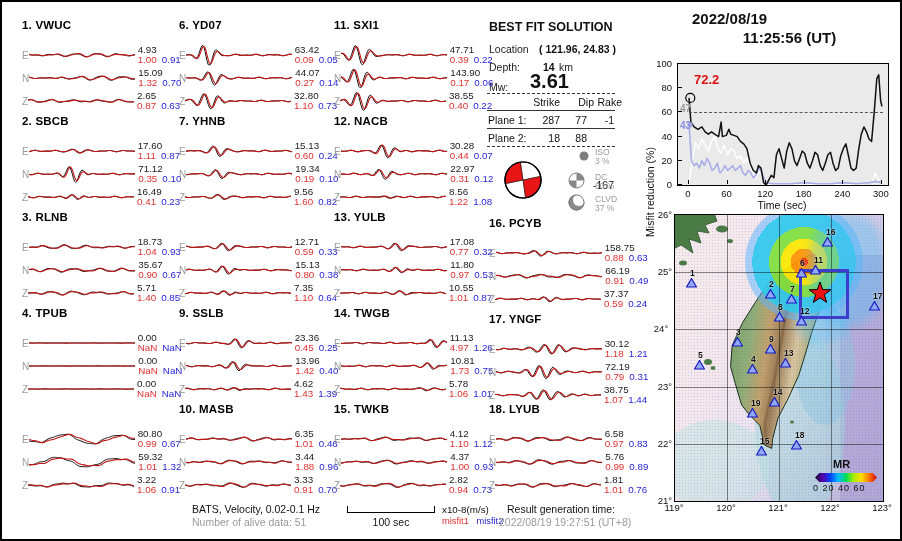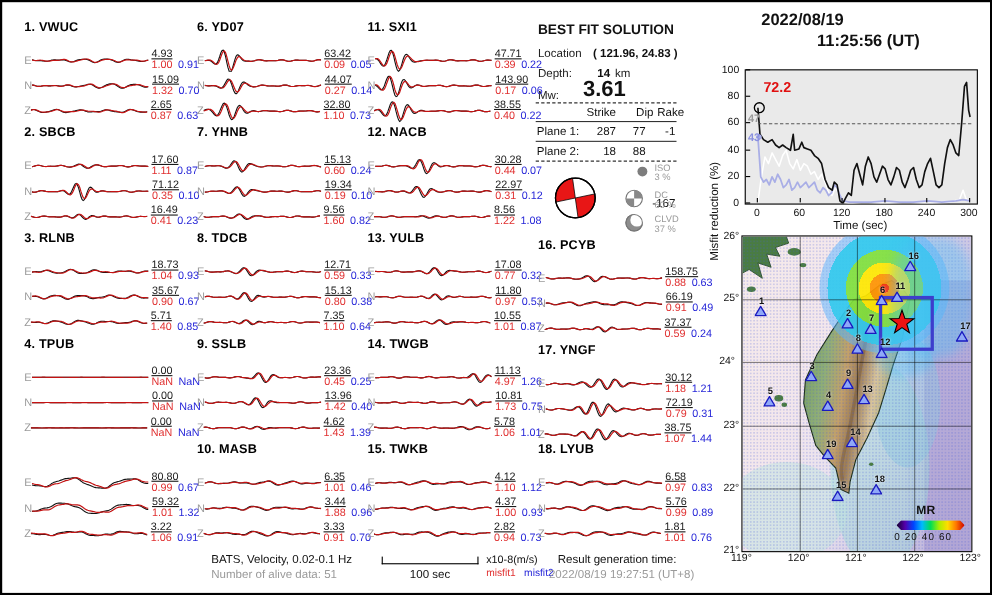--- a/index.html
+++ b/index.html
@@ -6,21 +6,21 @@
   #page{position:relative;width:902px;height:541px;background:#fff;border:2px solid #000;
         box-sizing:border-box;font-family:"Liberation Sans",sans-serif;overflow:hidden;color:#111;}
   .abs{position:absolute;}
   
   .stn{position:absolute;width:156px;height:96px;}
   .stn-h{font-size:11.5px;font-weight:bold;color:#000;padding-top:5px;letter-spacing:.2px;}
   .chrow{position:absolute;left:0;height:22px;width:156px;display:flex;align-items:center;}
   .chlab{width:14px;font-size:10px;color:#9a9a9a;}
   .wave{width:106px;height:22px;flex:0 0 106px;}
   .nums{margin-left:3px;font-size:9.8px;line-height:10.5px;white-space:nowrap;}
-  .amp{color:#1a1a1a;text-decoration:underline;}
+  .amp{color:#1a1a1a;}
   .m1{color:#e03030;}
   .m2{color:#2626d8;margin-left:5px;}
   
   .bf-title{font-size:12.5px;font-weight:bold;}
   .bf-lab{font-size:10.5px;color:#222;}
   .bf-val{font-size:10.5px;font-weight:bold;}
   .hline{position:absolute;border-top:1px solid #333;width:128px;left:485px;}
   .hline.dash{border-top:1px dashed #333;}
   .tcell{position:absolute;font-size:10.5px;text-align:right;width:34px;}
   .gray{color:#9a9a9a;}
@@ -549,21 +549,20 @@
             <path d="M0.0,10.80 L1.1,11.12 L2.1,11.38 L3.2,11.53 L4.2,11.54 L5.3,11.44 L6.4,11.28 L7.4,11.12 L8.5,11.01 L9.5,10.96 L10.6,10.96 L11.7,10.98 L12.7,10.96 L13.8,10.89 L14.8,10.75 L15.9,10.59 L17.0,10.46 L18.0,10.43 L19.1,10.54 L20.1,10.80 L21.2,11.19 L22.3,11.64 L23.3,12.05 L24.4,12.31 L25.4,12.33 L26.5,12.05 L27.6,11.46 L28.6,10.64 L29.7,9.75 L30.7,8.99 L31.8,8.55 L32.9,8.60 L33.9,9.16 L35.0,10.13 L36.0,11.30 L37.1,12.39 L38.2,13.15 L39.2,13.43 L40.3,13.22 L41.3,12.65 L42.4,11.91 L43.5,11.20 L44.5,10.66 L45.6,10.33 L46.6,10.20 L47.7,10.18 L48.8,10.21 L49.8,10.26 L50.9,10.34 L51.9,10.46 L53.0,10.64 L54.1,10.90 L55.1,11.17 L56.2,11.42 L57.2,11.57 L58.3,11.60 L59.4,11.51 L60.4,11.34 L61.5,11.14 L62.5,10.98 L63.6,10.89 L64.7,10.86 L65.7,10.88 L66.8,10.90 L67.8,10.89 L68.9,10.82 L70.0,10.72 L71.0,10.62 L72.1,10.58 L73.1,10.65 L74.2,10.83 L75.3,11.09 L76.3,11.38 L77.4,11.62 L78.4,11.73 L79.5,11.68 L80.6,11.47 L81.6,11.16 L82.7,10.82 L83.7,10.54 L84.8,10.38 L85.9,10.38 L86.9,10.50 L88.0,10.71 L89.0,10.92 L90.1,11.08 L91.2,11.17 L92.2,11.18 L93.3,11.15 L94.3,11.13 L95.4,11.14 L96.5,11.20 L97.5,11.29 L98.6,11.36 L99.6,11.37 L100.7,11.27 L101.8,11.07 L102.8,10.80 L103.9,10.53 L104.9,10.34 L106.0,10.28" fill="none" stroke="#111" stroke-width="1"></path>
             <path d="M0.0,10.80 L1.1,11.12 L2.1,11.38 L3.2,11.53 L4.2,11.54 L5.3,11.44 L6.4,11.28 L7.4,11.12 L8.5,11.00 L9.5,10.96 L10.6,10.96 L11.7,10.98 L12.7,10.97 L13.8,10.89 L14.8,10.77 L15.9,10.61 L17.0,10.49 L18.0,10.44 L19.1,10.52 L20.1,10.74 L21.2,11.07 L22.3,11.46 L23.3,11.84 L24.4,12.12 L25.4,12.24 L26.5,12.14 L27.6,11.80 L28.6,11.24 L29.7,10.54 L30.7,9.80 L31.8,9.19 L32.9,8.86 L33.9,8.91 L35.0,9.37 L36.0,10.15 L37.1,11.09 L38.2,11.99 L39.2,12.64 L40.3,12.95 L41.3,12.89 L42.4,12.53 L43.5,12.01 L44.5,11.44 L45.6,10.94 L46.6,10.55 L47.7,10.28 L48.8,10.13 L49.8,10.08 L50.9,10.13 L51.9,10.28 L53.0,10.53 L54.1,10.84 L55.1,11.16 L56.2,11.43 L57.2,11.59 L58.3,11.62 L59.4,11.53 L60.4,11.35 L61.5,11.15 L62.5,10.98 L63.6,10.88 L64.7,10.86 L65.7,10.88 L66.8,10.90 L67.8,10.89 L68.9,10.82 L70.0,10.72 L71.0,10.62 L72.1,10.58 L73.1,10.65 L74.2,10.83 L75.3,11.09 L76.3,11.38 L77.4,11.62 L78.4,11.73 L79.5,11.68 L80.6,11.47 L81.6,11.16 L82.7,10.82 L83.7,10.54 L84.8,10.38 L85.9,10.38 L86.9,10.50 L88.0,10.71 L89.0,10.92 L90.1,11.08 L91.2,11.17 L92.2,11.18 L93.3,11.15 L94.3,11.13 L95.4,11.14 L96.5,11.20 L97.5,11.29 L98.6,11.36 L99.6,11.37 L100.7,11.27 L101.8,11.07 L102.8,10.80 L103.9,10.53 L104.9,10.34 L106.0,10.28" fill="none" stroke="#c41212" stroke-width="1.1"></path>
           </svg>
           <div class="nums">
             <div class="amp">9.56</div>
             <div><span class="m1">1.60</span><span class="m2">0.82</span></div>
           </div>
         </div>
       </div>
       <div class="stn" style="left: 177px; top: 204px;">
-        <div class="stn-h">8.  TDCB</div>
         <div class="chrow" style="top: 30px;">
           <span class="chlab">E</span>
           <svg class="wave" viewBox="0 0 106 22">
             <path d="M0.0,10.26 L1.1,10.32 L2.1,10.53 L3.2,10.81 L4.2,11.10 L5.3,11.32 L6.4,11.42 L7.4,11.42 L8.5,11.33 L9.5,11.22 L10.6,11.13 L11.7,11.09 L12.7,11.10 L13.8,11.12 L14.8,11.12 L15.9,11.05 L17.0,10.90 L18.0,10.69 L19.1,10.48 L20.1,10.32 L21.2,10.28 L22.3,10.42 L23.3,10.74 L24.4,11.21 L25.4,11.76 L26.5,12.28 L27.6,12.64 L28.6,12.72 L29.7,12.41 L30.7,11.68 L31.8,10.60 L32.9,9.36 L33.9,8.23 L35.0,7.52 L36.0,7.49 L37.1,8.22 L38.2,9.60 L39.2,11.34 L40.3,13.02 L41.3,14.23 L42.4,14.72 L43.5,14.44 L44.5,13.56 L45.6,12.37 L46.6,11.20 L47.7,10.29 L48.8,9.77 L49.8,9.60 L50.9,9.68 L51.9,9.89 L53.0,10.12 L54.1,10.35 L55.1,10.57 L56.2,10.79 L57.2,11.02 L58.3,11.24 L59.4,11.41 L60.4,11.50 L61.5,11.50 L62.5,11.40 L63.6,11.26 L64.7,11.13 L65.7,11.04 L66.8,11.01 L67.8,11.01 L68.9,11.03 L70.0,11.01 L71.0,10.92 L72.1,10.78 L73.1,10.62 L74.2,10.50 L75.3,10.47 L76.3,10.56 L77.4,10.79 L78.4,11.09 L79.5,11.41 L80.6,11.65 L81.6,11.75 L82.7,11.68 L83.7,11.46 L84.8,11.15 L85.9,10.84 L86.9,10.59 L88.0,10.47 L89.0,10.48 L90.1,10.59 L91.2,10.75 L92.2,10.90 L93.3,11.00 L94.3,11.04 L95.4,11.03 L96.5,11.02 L97.5,11.04 L98.6,11.13 L99.6,11.26 L100.7,11.40 L101.8,11.49 L102.8,11.48 L103.9,11.35 L104.9,11.10 L106.0,10.79" fill="none" stroke="#111" stroke-width="1"></path>
             <path d="M0.0,10.26 L1.1,10.32 L2.1,10.53 L3.2,10.81 L4.2,11.10 L5.3,11.32 L6.4,11.42 L7.4,11.42 L8.5,11.33 L9.5,11.22 L10.6,11.13 L11.7,11.09 L12.7,11.10 L13.8,11.12 L14.8,11.12 L15.9,11.06 L17.0,10.91 L18.0,10.72 L19.1,10.51 L20.1,10.35 L21.2,10.30 L22.3,10.40 L23.3,10.65 L24.4,11.02 L25.4,11.48 L26.5,11.94 L27.6,12.34 L28.6,12.57 L29.7,12.56 L30.7,12.23 L31.8,11.57 L32.9,10.62 L33.9,9.53 L35.0,8.54 L36.0,7.90 L37.1,7.82 L38.2,8.38 L39.2,9.50 L40.3,10.94 L41.3,12.37 L42.4,13.47 L43.5,14.01 L44.5,13.94 L45.6,13.36 L46.6,12.49 L47.7,11.55 L48.8,10.74 L49.8,10.16 L50.9,9.85 L51.9,9.75 L53.0,9.83 L54.1,10.02 L55.1,10.29 L56.2,10.60 L57.2,10.93 L58.3,11.22 L59.4,11.43 L60.4,11.54 L61.5,11.53 L62.5,11.43 L63.6,11.28 L64.7,11.14 L65.7,11.04 L66.8,11.00 L67.8,11.01 L68.9,11.03 L70.0,11.01 L71.0,10.92 L72.1,10.78 L73.1,10.62 L74.2,10.50 L75.3,10.47 L76.3,10.56 L77.4,10.79 L78.4,11.09 L79.5,11.41 L80.6,11.65 L81.6,11.75 L82.7,11.68 L83.7,11.46 L84.8,11.15 L85.9,10.84 L86.9,10.59 L88.0,10.47 L89.0,10.48 L90.1,10.59 L91.2,10.75 L92.2,10.90 L93.3,11.00 L94.3,11.04 L95.4,11.03 L96.5,11.02 L97.5,11.04 L98.6,11.13 L99.6,11.26 L100.7,11.40 L101.8,11.49 L102.8,11.48 L103.9,11.35 L104.9,11.10 L106.0,10.79" fill="none" stroke="#c41212" stroke-width="1.1"></path>
           </svg>
           <div class="nums">
             <div class="amp">12.71</div>
             <div><span class="m1">0.59</span><span class="m2">0.33</span></div>
           </div>

